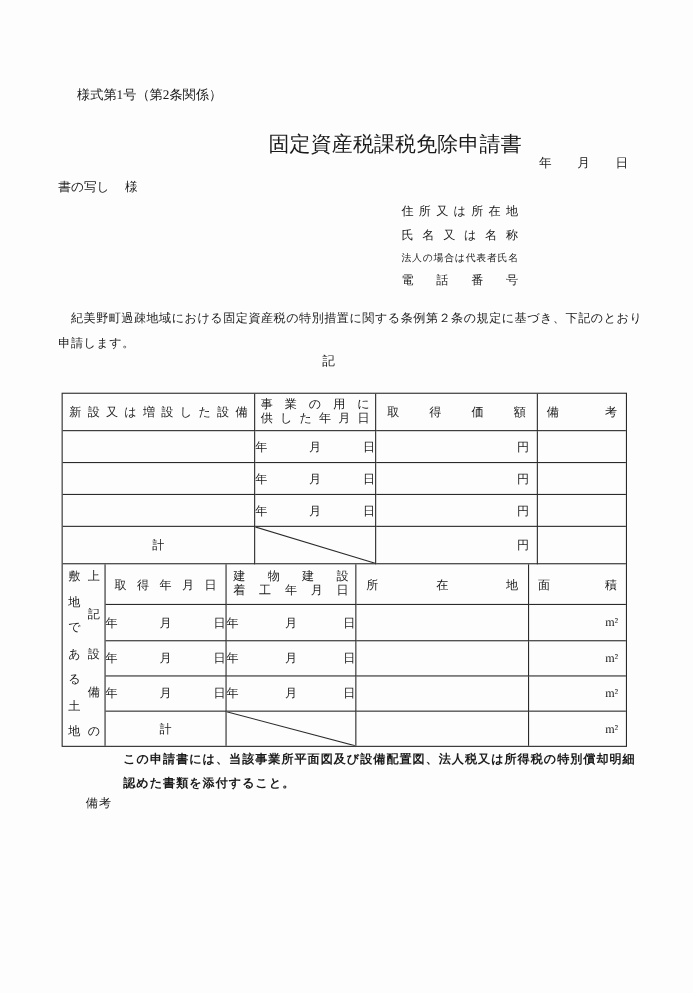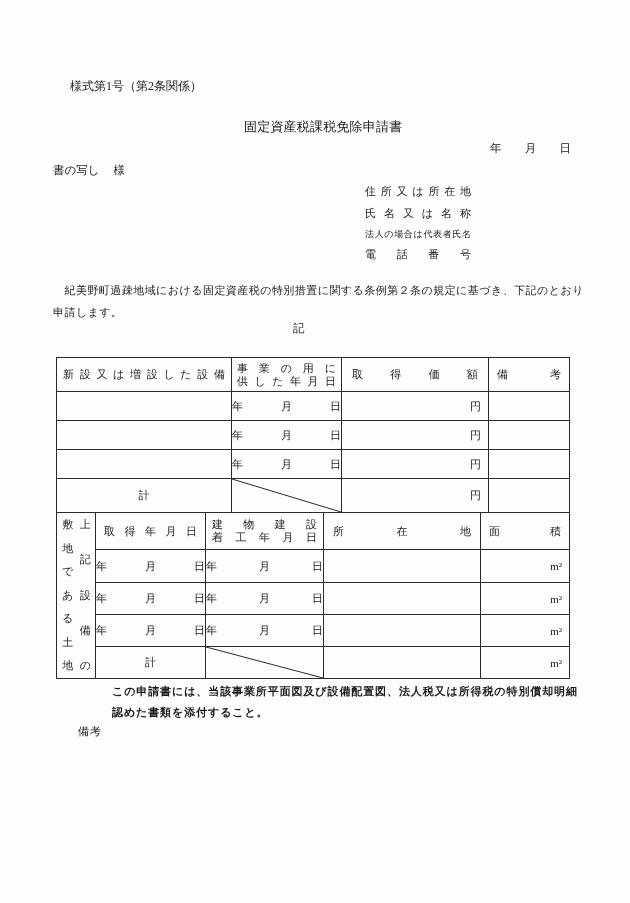--- a/index.html
+++ b/index.html
@@ -13,21 +13,21 @@
   .nowrap { white-space:nowrap; }
 
   
   .jchars { display:flex; justify-content:space-between; }
   .jchars span { display:block; }
   .vline { display:flex; flex-direction:column; justify-content:space-between;
            align-items:center; line-height:1; font-size:11px; }
 
   
   .form-number { left:53px; top:78px; font-size:12px;margin-left:17px; }
-  .doc-title   { left:244px; top:118px; font-size:13px; letter-spacing:0.2px; }
+  .doc-title   { left:244px; top:118px; font-size:19px; letter-spacing:0.2px; }
   .date-line   { left:490px; top:141px; width:81px; font-size:11.5px; }
   .addressee   { left:53px; top:163px; font-size:11.5px; display:flex; gap:14px; }
 
   .applicant   { left:365px; top:184px; width:106px; font-size:11px; }
   .applicant .line  { margin-bottom:7px; }
   .applicant .small { font-size:9px; margin-bottom:6px; margin-top:1px; }
 
   .body-par { left:53px; top:279px; width:530px; font-size:11px;
               letter-spacing:0.45px; line-height:22px; }
   .body-par .indent { text-indent:11.5px; }

